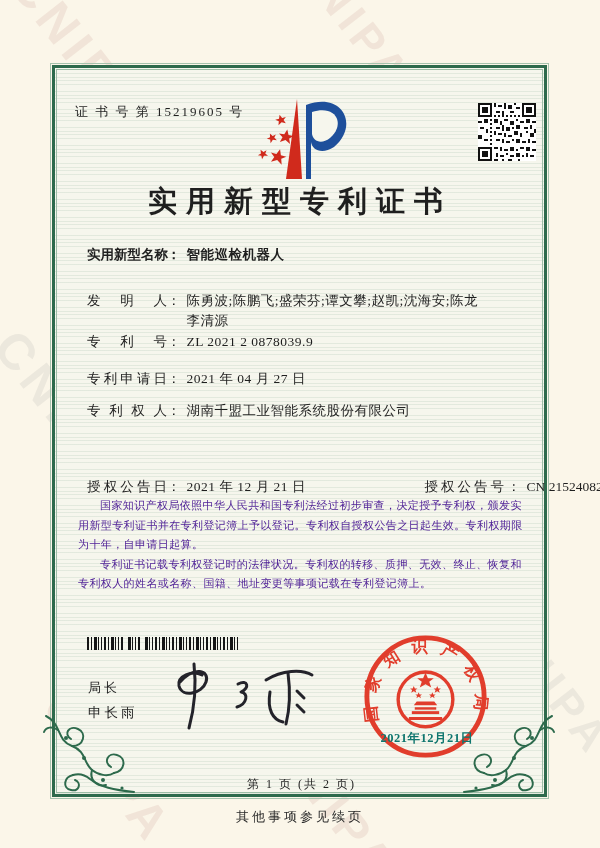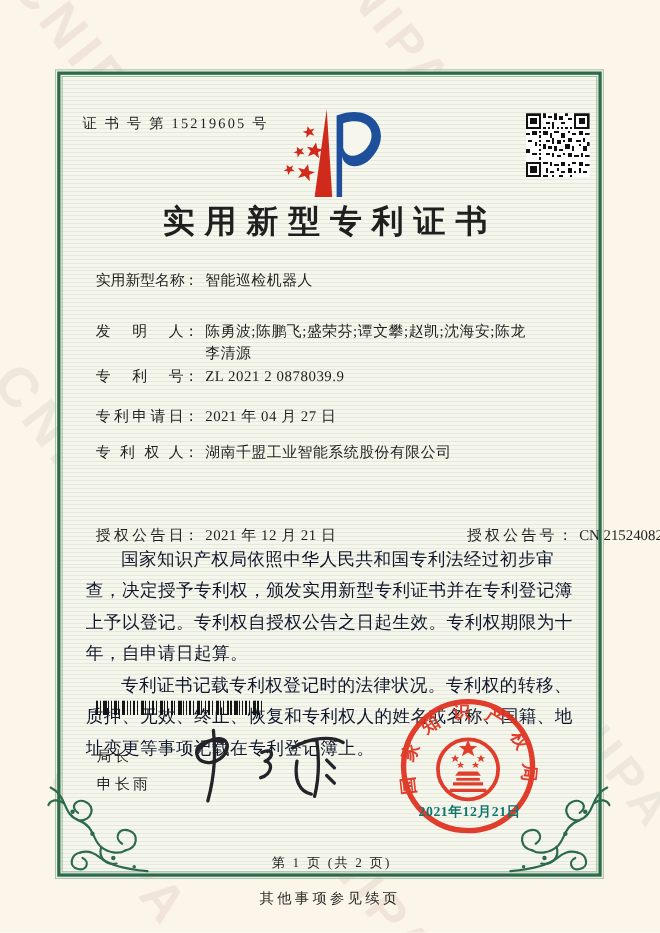--- a/index.html
+++ b/index.html
@@ -40,21 +40,21 @@
   
   .frow{position:absolute; left:87px; width:440px; font-size:13.5px; line-height:20px; z-index:3; white-space:nowrap;}
   .flabel{display:inline-block; width:80px; text-align:justify; text-align-last:justify; vertical-align:top;}
   .fcolon{display:inline-block; vertical-align:top; margin-right:6px;}
   .fval{display:inline-block; vertical-align:top; letter-spacing:0.5px; white-space:normal; width:340px;}
   .fval.narrow{width:230px;}
   .grant2{display:inline-block; vertical-align:top; margin-left:8px;}
   .grant2 .flabel2{letter-spacing:3px;}
   
   .legal{position:absolute; left:78px; top:496px; width:447px; z-index:3;
-         font-size:16px; line-height:1.78; color:#0f172a;}
+         font-size:11px; line-height:1.78; color:#4c1d95;}
   .legal p{margin:0; text-indent:2em; letter-spacing:0.4px;}
   
   .barcode{
     position:absolute; left:87px; top:637px; width:153px; height:13px; z-index:3;
     background:repeating-linear-gradient(90deg,
       #161616 0px,#161616 2px, transparent 2px,transparent 3.5px,
       #161616 3.5px,#161616 4.5px, transparent 4.5px,transparent 7px,
       #161616 7px,#161616 10px, transparent 10px,transparent 11px,
       #161616 11px,#161616 12px, transparent 12px,transparent 14px,
       #161616 14px,#161616 15px, transparent 15px,transparent 17px);
@@ -208,21 +208,21 @@
       <polygon transform="translate(31,23) scale(0.55) rotate(-15)" points="0,-10 2.9,-3.1 10,-3.1 4.5,1.2 6.9,8.1 0,4 -6.9,8.1 -4.5,1.2 -10,-3.1 -2.9,-3.1"></polygon>
       <polygon transform="translate(22,41) scale(0.5) rotate(-25)" points="0,-10 2.9,-3.1 10,-3.1 4.5,1.2 6.9,8.1 0,4 -6.9,8.1 -4.5,1.2 -10,-3.1 -2.9,-3.1"></polygon>
       <polygon transform="translate(36,40) scale(0.75) rotate(10)" points="0,-10 2.9,-3.1 10,-3.1 4.5,1.2 6.9,8.1 0,4 -6.9,8.1 -4.5,1.2 -10,-3.1 -2.9,-3.1"></polygon>
       <polygon transform="translate(13,57) scale(0.5) rotate(-30)" points="0,-10 2.9,-3.1 10,-3.1 4.5,1.2 6.9,8.1 0,4 -6.9,8.1 -4.5,1.2 -10,-3.1 -2.9,-3.1"></polygon>
       <polygon transform="translate(28,60) scale(0.8) rotate(15)" points="0,-10 2.9,-3.1 10,-3.1 4.5,1.2 6.9,8.1 0,4 -6.9,8.1 -4.5,1.2 -10,-3.1 -2.9,-3.1"></polygon>
     </g>
   </svg>
 
   <div class="title">实用新型专利证书</div>
 
-  <div class="frow" style="top:245px;">
+  <div class="frow" style="top:245px;font-weight:bold;">
     <span class="flabel">实用新型名称</span><span class="fcolon">：</span><span class="fval">智能巡检机器人</span>
   </div>
   <div class="frow" style="top:291px;">
     <span class="flabel">发明人</span><span class="fcolon">：</span><span class="fval"><span>陈勇波;陈鹏飞;盛荣芬;谭文攀;赵凯;沈海安;陈龙</span><br><span>李清源</span></span>
   </div>
   <div class="frow" style="top:332px;">
     <span class="flabel">专利号</span><span class="fcolon">：</span><span class="fval">ZL 2021 2 0878039.9</span>
   </div>
   <div class="frow" style="top:369px;">
     <span class="flabel">专利申请日</span><span class="fcolon">：</span><span class="fval">2021 年 04 月 27 日</span>

